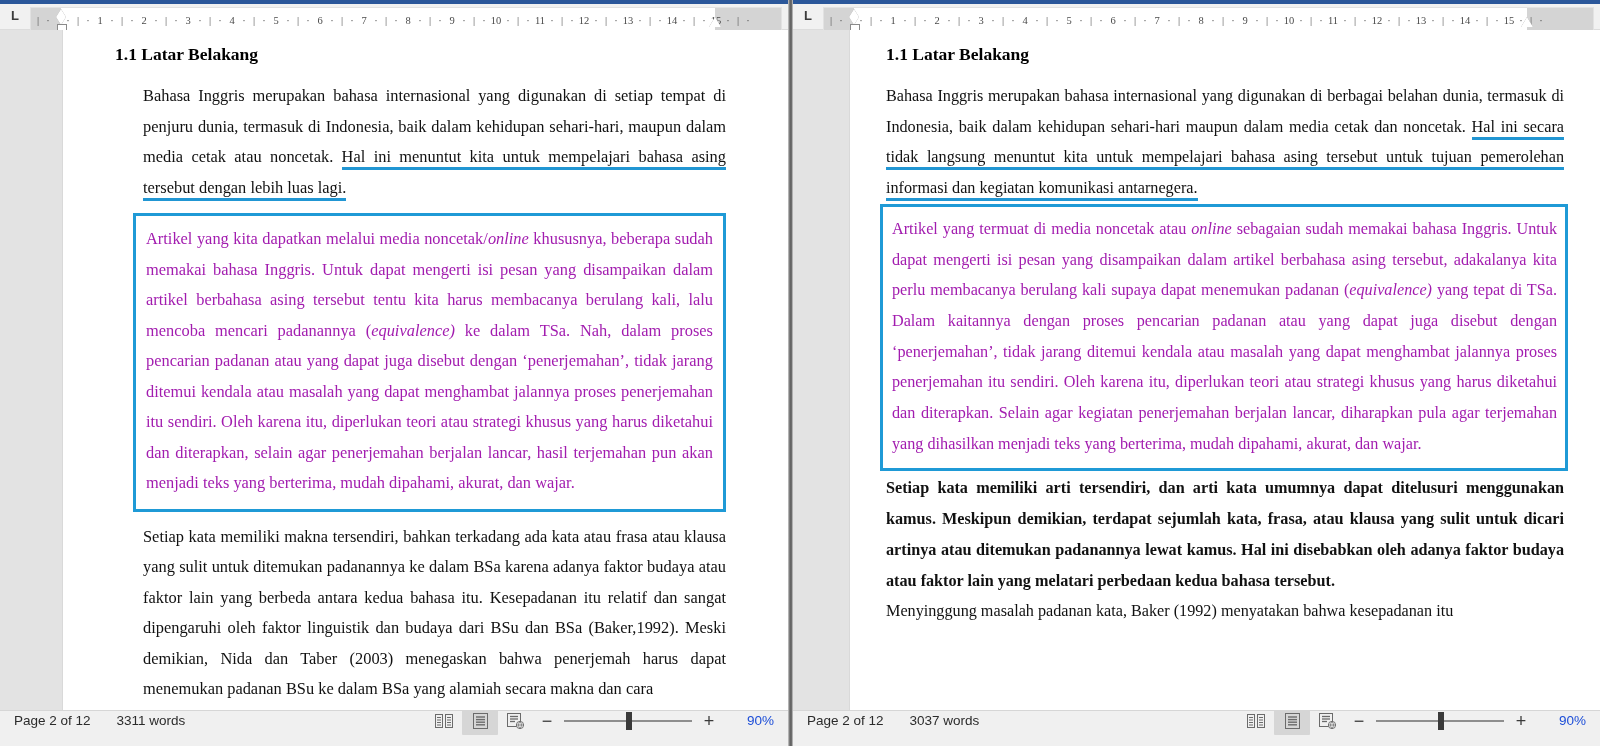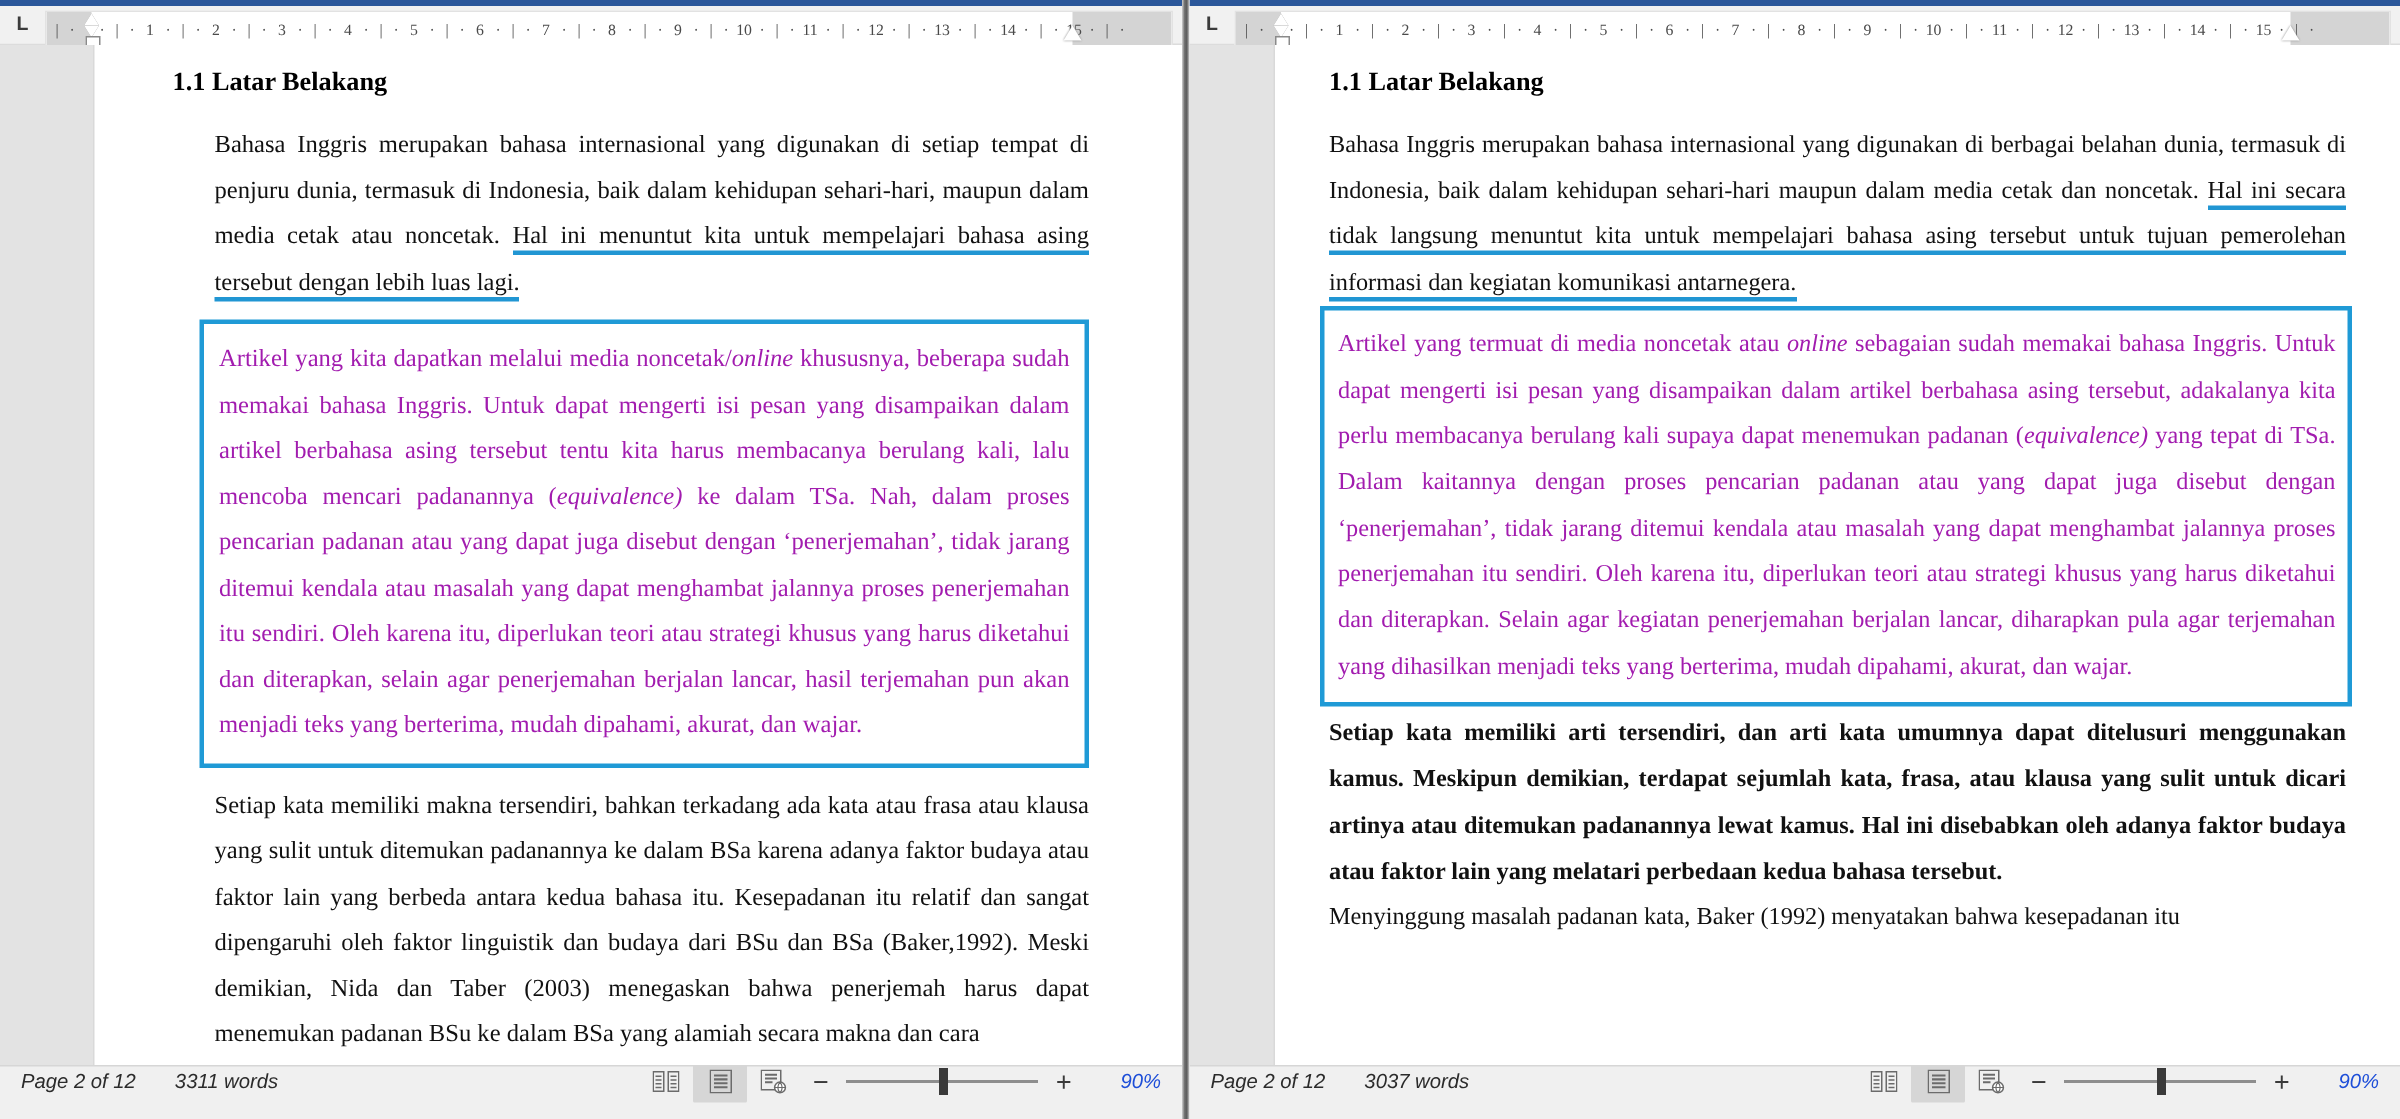--- a/index.html
+++ b/index.html
@@ -184,21 +184,20 @@
     height: 36px;
     flex: 0 0 36px;
     background: #f0f0f0;
     border-top: 1px solid #d6d6d6;
     display: flex;
     align-items: center;
     font-size: 13.5px;
     color: #2b2b2b;
     padding: 0 14px 16px 14px;
     gap: 0;
-    font-style: italic;
   }
   .sb-left { display: flex; align-items: center; gap: 26px; }
   .sb-spacer { flex: 1 1 auto; }
   .sb-right { display: flex; align-items: center; gap: 0px; }
 
   .viewbtn {
     width: 36px; height: 28px;
     display: flex; align-items: center; justify-content: center;
     border-radius: 1px;
     cursor: default;

